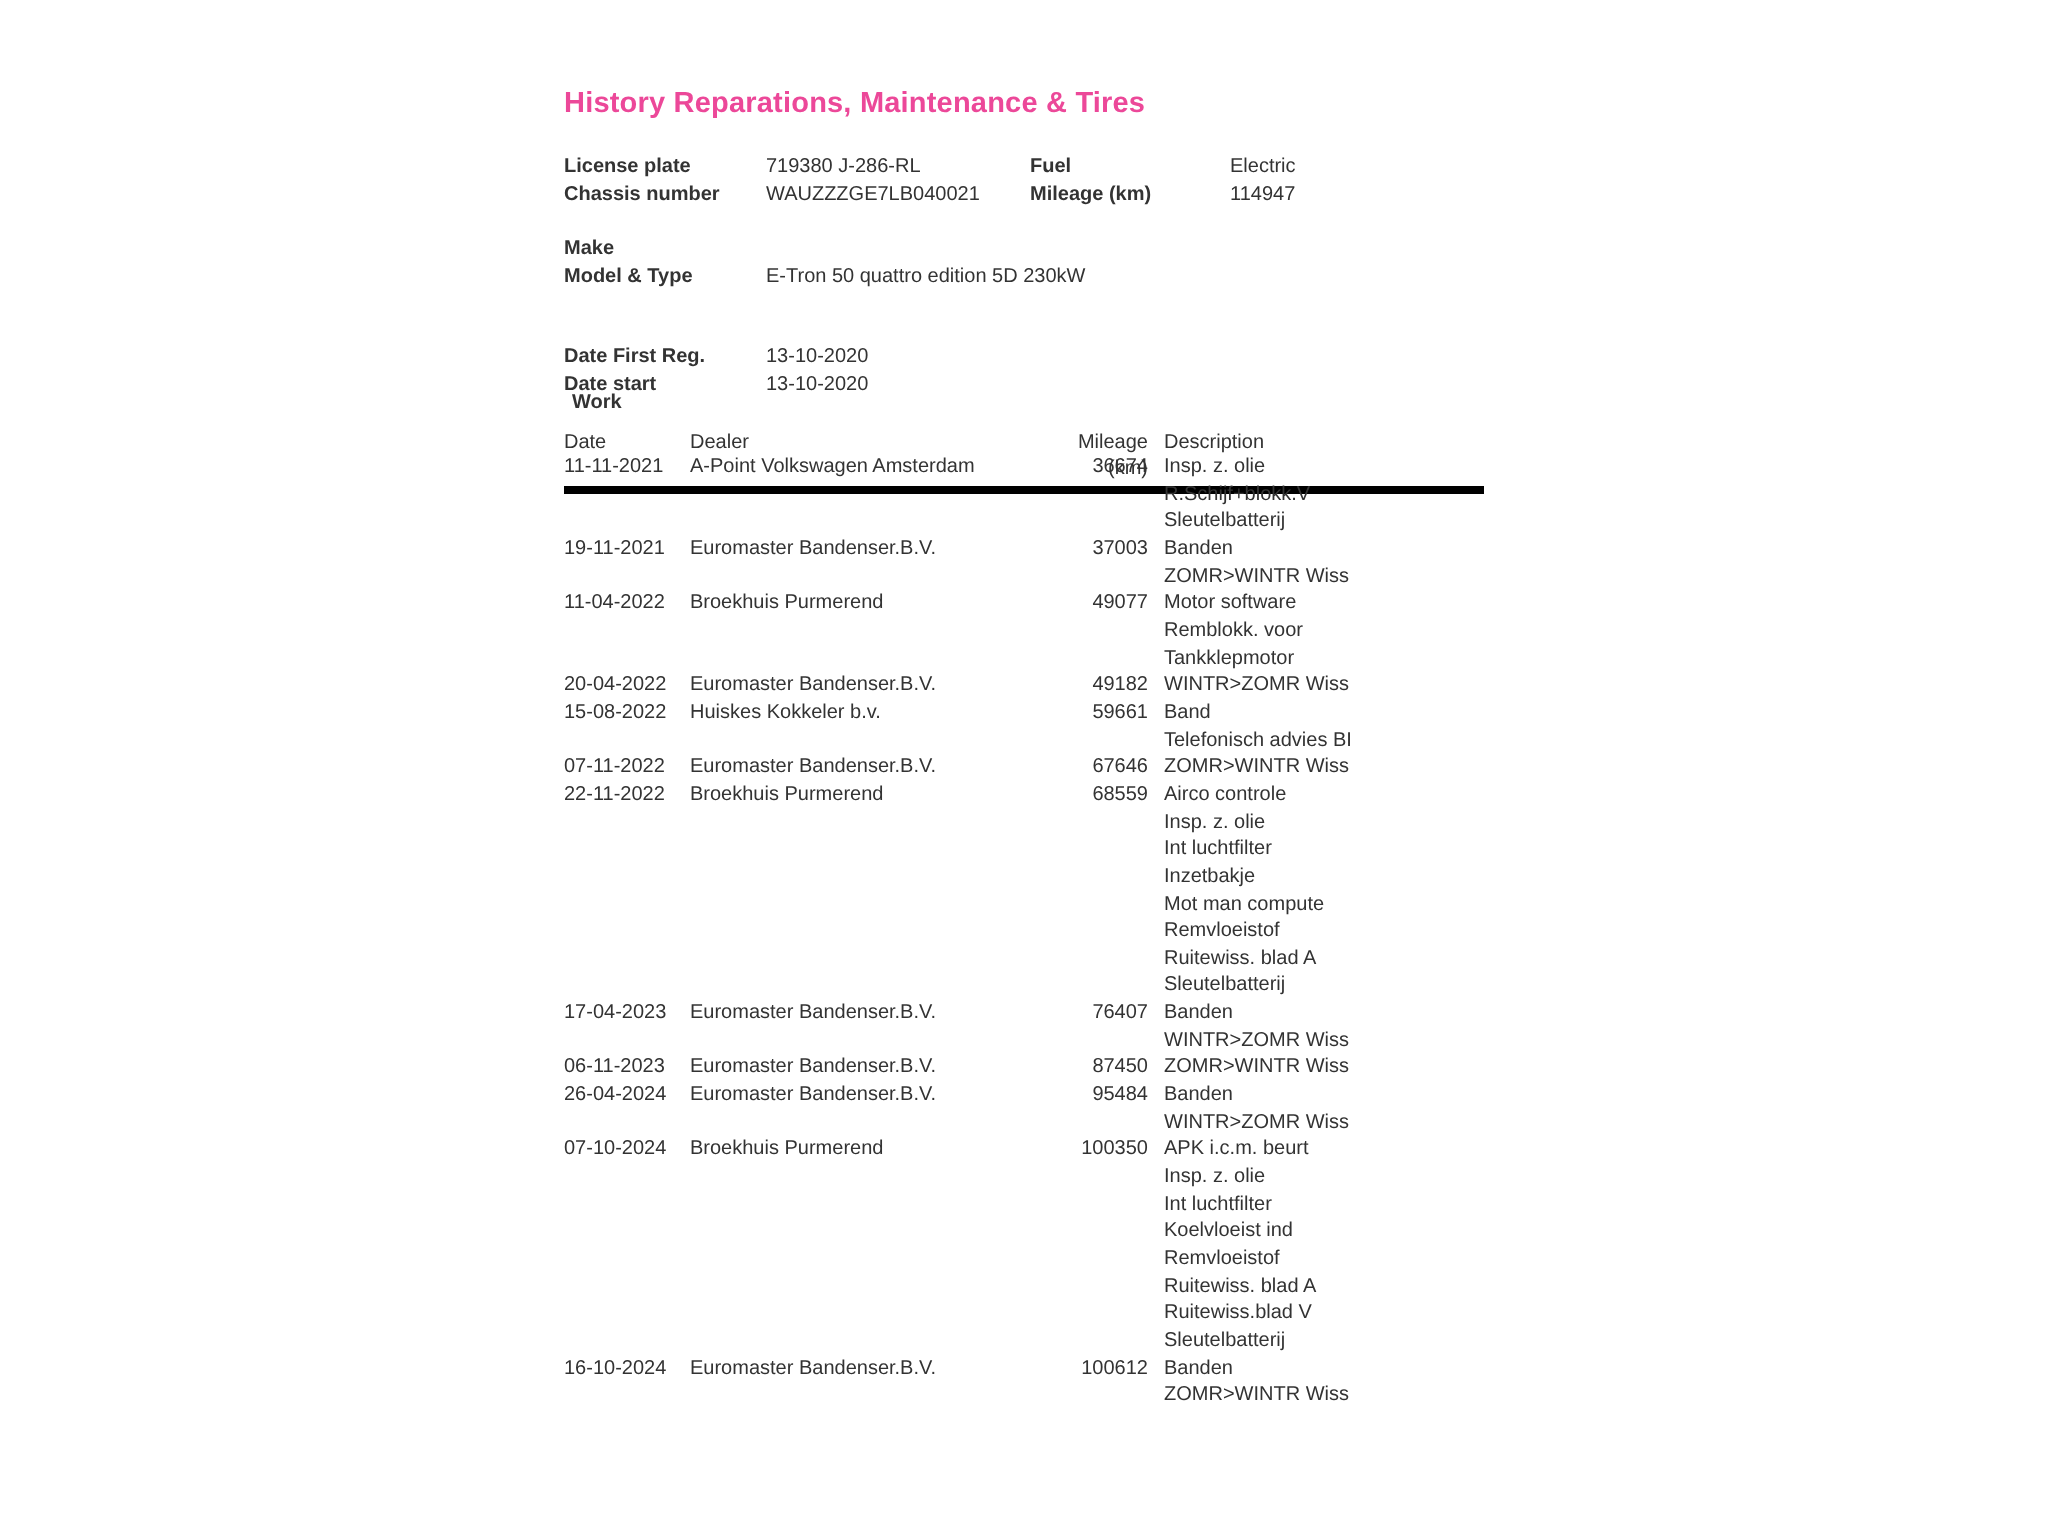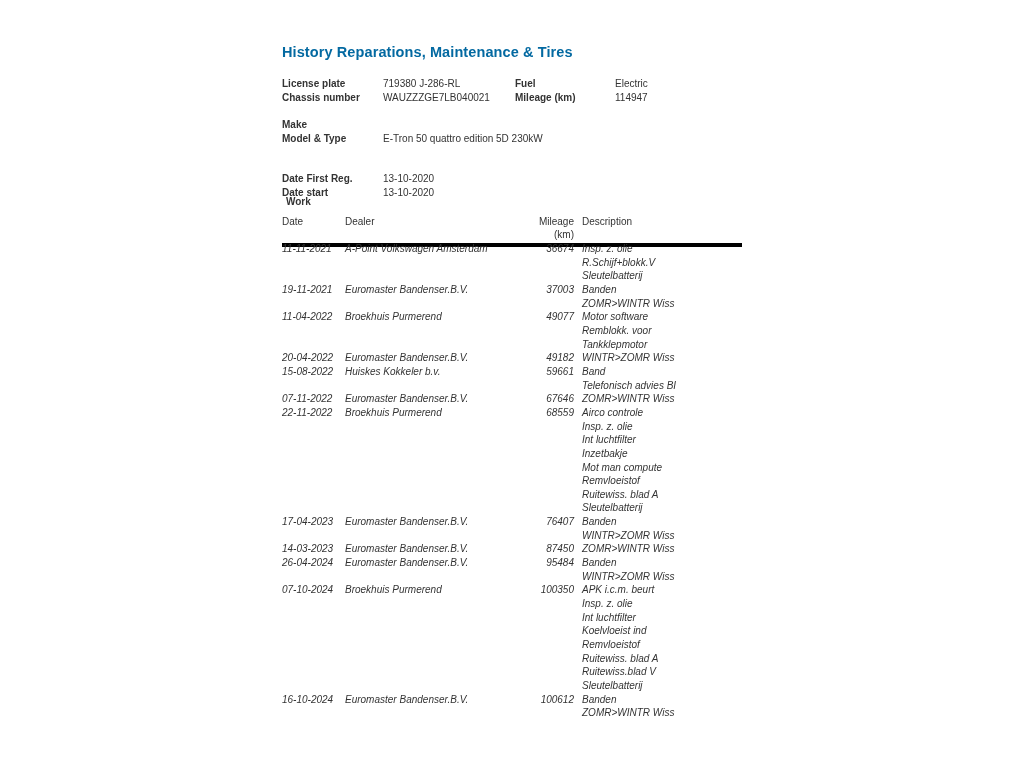--- a/index.html
+++ b/index.html
@@ -22,21 +22,21 @@
     top: 44px;
     width: 461px;
     font-size: 10px;
   }
   .report-title {
     position: absolute;
     left: 0;
     top: 0;
     font-size: 14.5px;
     font-weight: bold;
-    color: #0369a1;
+    color: #ec4899;
     letter-spacing: 0.1px;
     white-space: nowrap;
   }
   .sec { position: absolute; left: 0; width: 461px; line-height: 14px; }
   .sec1 { top: 33px; }
   .sec2 { top: 74px; }
   .sec3 { top: 100px; margin-top: 28px; }
   .inforow { display: flex; }
   .lbl  { width: 101px; flex: none; font-weight: bold; }
   .val1 { width: 132px; flex: none; }
@@ -55,25 +55,24 @@
     top: 171px;
     left: 0;
     width: 460px;
     display: flex;
     line-height: 13px;
     padding-bottom: 2px;
     border-bottom: 4px solid #000000;
   }
   .tbody {
     position: absolute;
-    top: 198px;
+    top: 183px;
     left: 0;
     width: 460px;
     line-height: 13.65px;
-    font-style: italic;
   }
   .entry { display: flex; }
   .c-date   { width: 63px;  flex: none; }
   .c-dealer { width: 172px; flex: none; }
   .c-mile   { width: 57px;  flex: none; text-align: right; }
   .c-desc   { flex: 1; margin-left: 8px; }
 </style>
 </head>
 <body>
 
@@ -200,21 +199,21 @@
         <div class="entry">
           <div class="c-date">17-04-2023</div>
           <div class="c-dealer">Euromaster Bandenser.B.V.</div>
           <div class="c-mile">76407</div>
           <div class="c-desc">
             <div class="">Banden</div>
             <div class="">WINTR&gt;ZOMR Wiss</div>
           </div>
         </div>
         <div class="entry">
-          <div class="c-date">14-03-2023</div>
+          <div class="c-date">06-11-2023</div>
           <div class="c-dealer">Euromaster Bandenser.B.V.</div>
           <div class="c-mile">87450</div>
           <div class="c-desc">
             <div class="">ZOMR&gt;WINTR Wiss</div>
           </div>
         </div>
         <div class="entry">
           <div class="c-date">26-04-2024</div>
           <div class="c-dealer">Euromaster Bandenser.B.V.</div>
           <div class="c-mile">95484</div>

